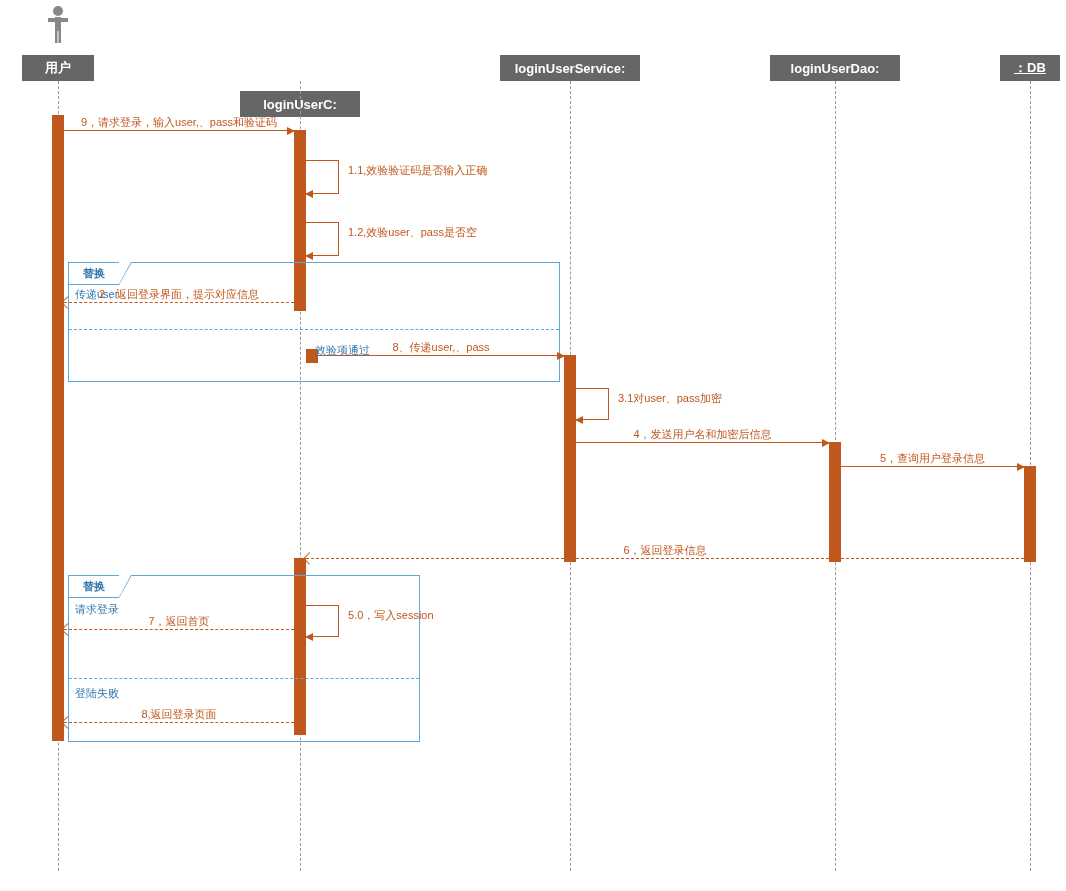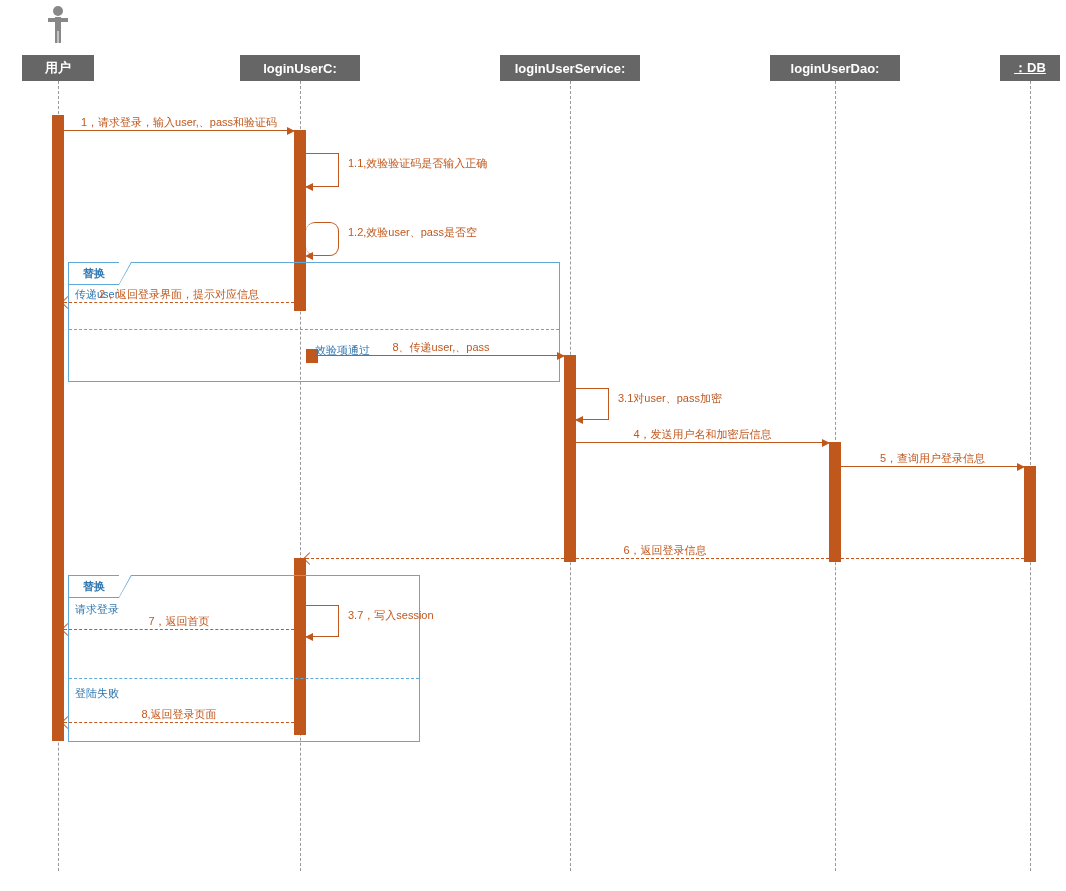--- a/index.html
+++ b/index.html
@@ -31,21 +31,21 @@
 <svg class="actor-icon" viewBox="0 0 24 40">
 <circle cx="12" cy="6" r="5" fill="#888"></circle>
 <rect x="9" y="12" width="6" height="14" fill="#888"></rect>
 <rect x="2" y="13" width="20" height="4" fill="#888"></rect>
 <rect x="9" y="26" width="2.5" height="12" fill="#888"></rect>
 <rect x="12.5" y="26" width="2.5" height="12" fill="#888"></rect>
 </svg>
 
 <div id="headers">
       <div class="header" style="left: 22px; width: 72px;">用户</div>
-      <div class="header" style="left: 240px; width: 120px;">loginUserC:</div>
+      <div class="header" style="left: 240px; width: 120px; margin-top: 36px;">loginUserC:</div>
       <div class="header" style="left: 500px; width: 140px;">loginUserService:</div>
       <div class="header" style="left: 770px; width: 130px;">loginUserDao:</div>
       <div class="header" style="left: 1000px; width: 60px; text-decoration: underline;">：DB</div>
     </div>
 <div id="lifelines">
       <div class="lifeline" style="left: 58px;"></div>
       <div class="lifeline" style="left: 300px;"></div>
       <div class="lifeline" style="left: 570px;"></div>
       <div class="lifeline" style="left: 835px;"></div>
       <div class="lifeline" style="left: 1030px;"></div>
@@ -68,21 +68,21 @@
       </div>
       <div class="frag" style="left: 68px; top: 575px; width: 350px; height: 165px;">
         <div class="frag-tab">替换</div>
         <div class="frag-guard" style="top: 26px;">请求登录</div>
         <div class="frag-guard" style="top: 110px;">登陆失败</div>
         <div class="frag-div" style="top: 102px;"></div>
       </div>
     </div>
 <div id="messages">
       <div class="msg" style="left: 64px; top: 130px; width: 230px;">
-        <div class="lbl">1，请求登录，输入user,、pass和验证码</div>
+        <div class="lbl">9，请求登录，输入user,、pass和验证码</div>
         <div class="arrow-r"></div>
       </div>
       <div class="msg dashed" style="left: 64px; top: 302px; width: 230px;">
         <div class="lbl">2，返回登录界面，提示对应信息</div>
         <div class="arrow-l-open"></div>
       </div>
       <div class="msg" style="left: 318px; top: 355px; width: 246px;">
         <div class="lbl">8、传递user,、pass</div>
         <div class="arrow-r"></div>
       </div>
@@ -101,31 +101,31 @@
       <div class="msg dashed" style="left: 64px; top: 629px; width: 230px;">
         <div class="lbl">7，返回首页</div>
         <div class="arrow-l-open"></div>
       </div>
       <div class="msg dashed" style="left: 64px; top: 722px; width: 230px;">
         <div class="lbl">8,返回登录页面</div>
         <div class="arrow-l-open"></div>
       </div>
     </div>
 <div id="selfmsgs">
-      <div class="selfmsg" style="left: 306px; top: 153px; width: 32px; height: 32px;">
+      <div class="selfmsg" style="left: 306px; top: 160px; width: 32px; height: 32px;">
         <div class="lbl">1.1,效验验证码是否输入正确</div>
         <div class="arrow"></div>
       </div>
-      <div class="selfmsg" style="left: 306px; top: 222px; width: 32px; height: 32px; border-radius: 9px;">
+      <div class="selfmsg" style="left: 306px; top: 222px; width: 32px; height: 32px;">
         <div class="lbl">1.2,效验user、pass是否空</div>
         <div class="arrow"></div>
       </div>
       <div class="selfmsg" style="left: 576px; top: 388px; width: 32px; height: 30px;">
         <div class="lbl">3.1对user、pass加密</div>
         <div class="arrow"></div>
       </div>
       <div class="selfmsg" style="left: 306px; top: 605px; width: 32px; height: 30px;">
-        <div class="lbl">3.7，写入session</div>
+        <div class="lbl">5.0，写入session</div>
         <div class="arrow"></div>
       </div>
     </div>
 
 </div>
 
 </body></html>

